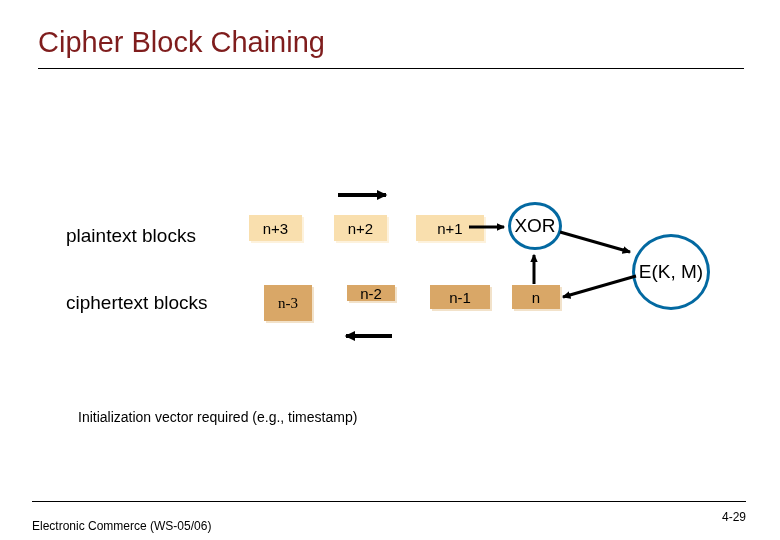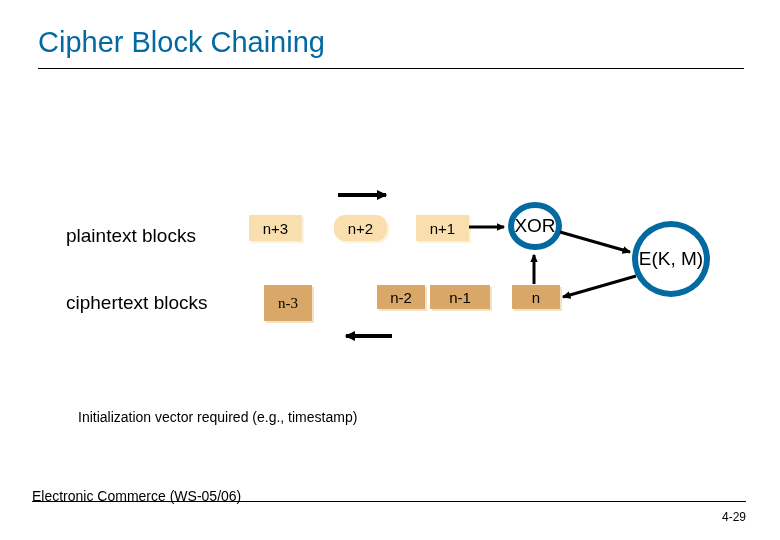--- a/index.html
+++ b/index.html
@@ -16,21 +16,21 @@
     font-family: "Liberation Sans", sans-serif;
     color: #000000;
   }
   #slide-title {
     position: absolute;
     left: 38px;
     top: 26px;
     font-size: 29px;
     font-weight: 400;
     letter-spacing: 0px;
-    color: #0369a1;
+    color: #7f1d1d;
     white-space: nowrap;
   }
   #title-rule {
     position: absolute;
     left: 38px;
     top: 68px;
     width: 706px;
     height: 1px;
     background: #000000;
   }
@@ -59,48 +59,48 @@
   .block.plain {
     background: #f9dfae;
     box-shadow: 2px 2px 0 0 #fdf2dd;
   }
   .block.cipher {
     background: #d9a767;
     box-shadow: 2px 2px 0 0 #f2e2ca;
   }
 
   #blk-p3 { left: 249px; top: 215px; width: 53px; height: 26px; }
-  #blk-p2 { left: 334px; top: 215px; width: 53px; height: 26px; border-radius: 11px; }
-  #blk-p1 { left: 416px; top: 215px; width: 53px; height: 26px; }
+  #blk-p2 { left: 334px; top: 215px; width: 53px; height: 26px; }
+  #blk-p1 { left: 416px; top: 215px; width: 68px; height: 26px; }
 
   #blk-c3 { left: 264px; top: 285px; width: 48px; height: 36px; font-family: Liberation Serif, serif; }
-  #blk-c2 { left: 347px; top: 285px; width: 48px; height: 24px; margin-left: 30px; }
+  #blk-c2 { left: 347px; top: 285px; width: 48px; height: 16px; }
   #blk-c1 { left: 430px; top: 285px; width: 60px; height: 24px; }
   #blk-c0 { left: 512px; top: 285px; width: 48px; height: 24px; }
 
   
   .circle {
     position: absolute;
     box-sizing: border-box;
-    border: 6px solid #0369a1;
+    border: 3px solid #0369a1;
     border-radius: 50%;
     background: #ffffff;
     display: flex;
     align-items: center;
     justify-content: center;
     color: #000000;
     white-space: nowrap;
   }
   #node-xor {
     left: 508px; top: 202px;
     width: 54px; height: 48px;
     font-size: 19px;
   }
   #node-ekm {
-    left: 632px; top: 221px;
+    left: 632px; top: 234px;
     width: 78px; height: 76px;
     font-size: 19px;
     text-align: right;
   }
 
   
   #arrows {
     position: absolute;
     left: 0; top: 0;
     width: 780px; height: 540px;
@@ -122,22 +122,22 @@
     position: absolute;
     left: 32px;
     top: 501px;
     width: 714px;
     height: 1px;
     background: #000000;
   }
   #footer-left {
     position: absolute;
     left: 32px;
-    top: 488px;
-    font-size: 14px;
+    top: 519px;
+    font-size: 12px;
     color: #000000;
     white-space: nowrap;
   }
   #footer-right {
     position: absolute;
     left: 722px;
     top: 510px;
     font-size: 12px;
     color: #000000;
     white-space: nowrap;

